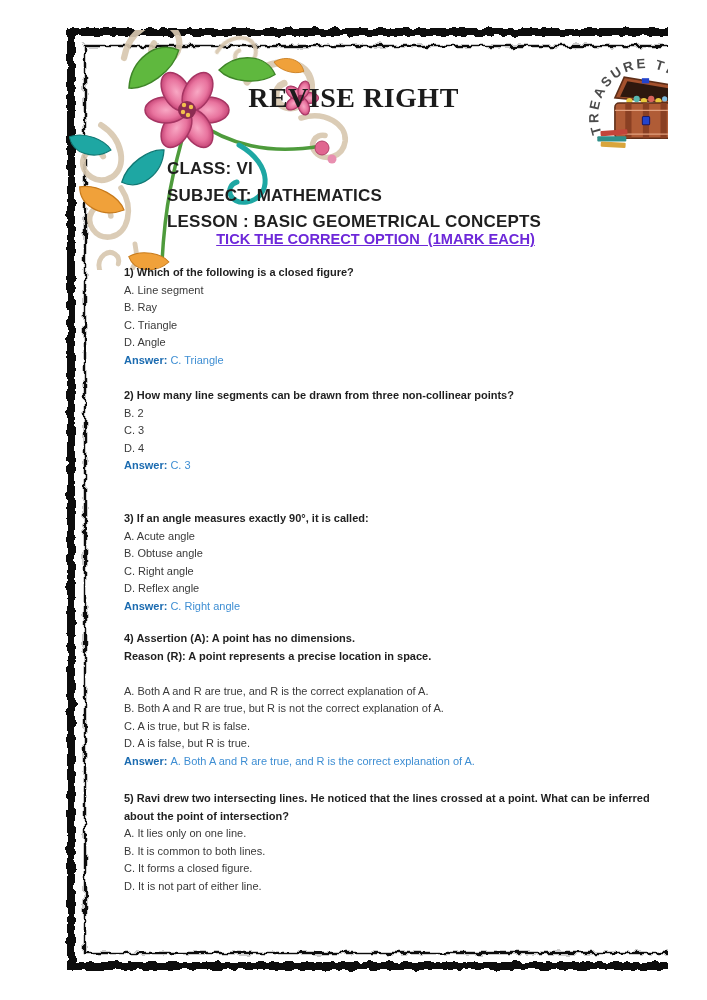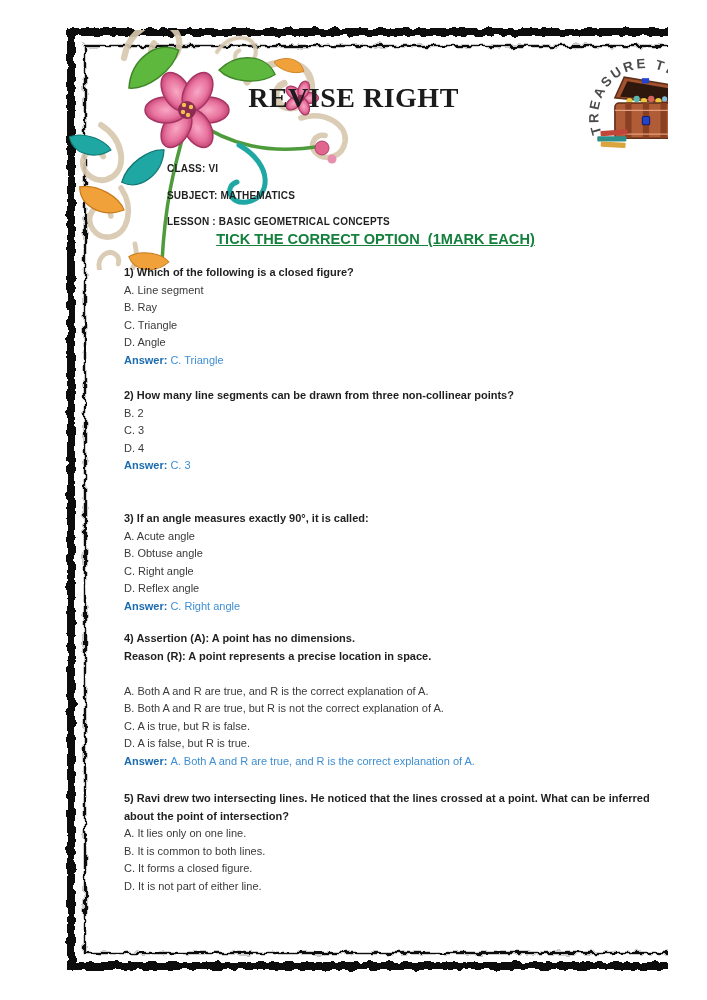--- a/index.html
+++ b/index.html
@@ -41,35 +41,35 @@
     font-family: "Liberation Serif", serif;
     font-weight: 700;
     font-size: 28px;
     letter-spacing: 0.5px;
     color: #1b1b1b;
   }
 
   .info-block {
     position: absolute;
     top: 156px; left: 128px;
-    font-size: 10px;
+    font-size: 17px;
     font-weight: 700;
     color: #1f1f1f;
     line-height: 26.5px;
     letter-spacing: 0.2px;
   }
 
   .section-heading {
     position: absolute;
     top: 231px; left: 0; right: 0;
     padding-left: 44px;
     text-align: center;
     font-size: 14.6px;
     font-weight: 700;
-    color: #15803d;
+    color: #6d28d9;
   }
   .section-heading span {
     text-decoration: underline;
     white-space: pre;
   }
 
   .q {
     position: absolute;
     left: 85px;
     width: 558px;

